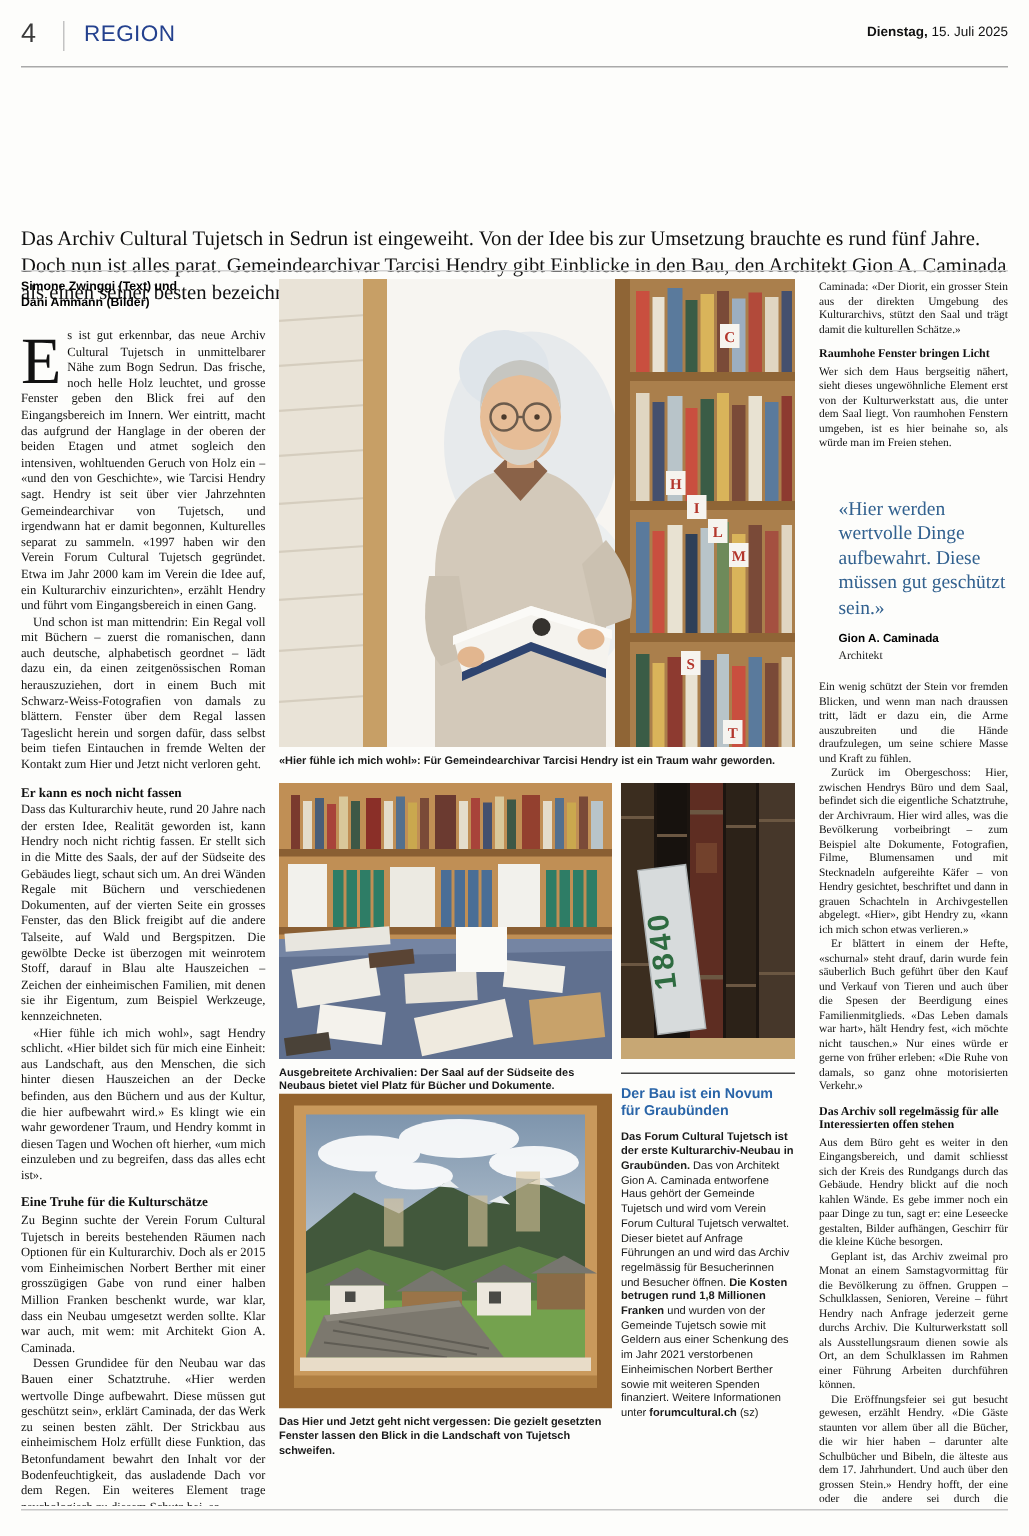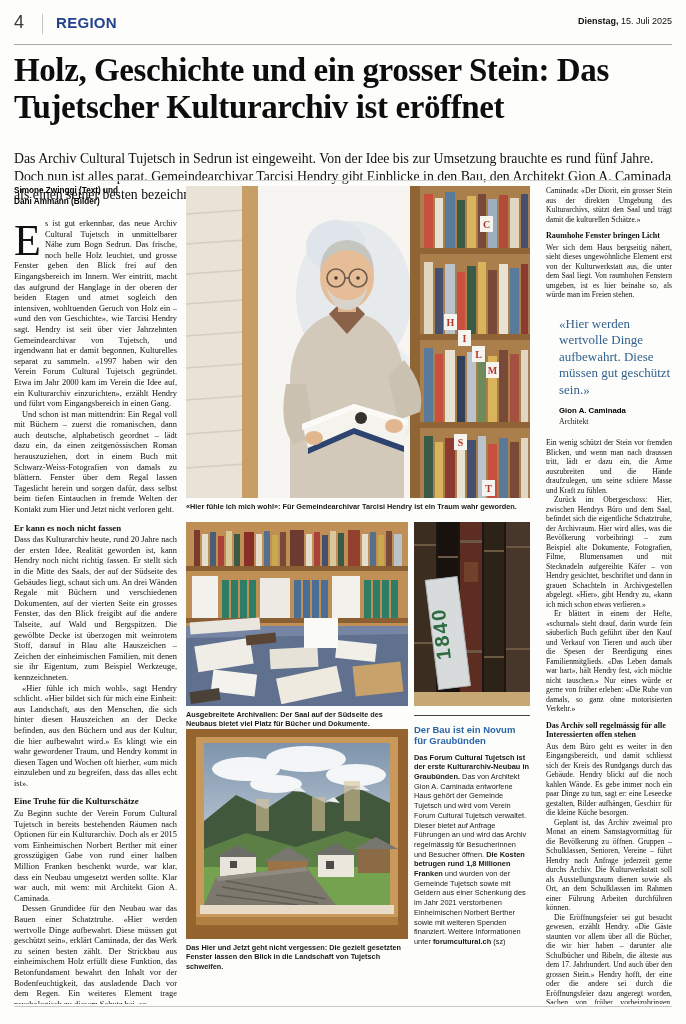--- a/index.html
+++ b/index.html
@@ -3,21 +3,21 @@
 <meta charset="utf-8">
 <style>
   html,body{margin:0;padding:0;background:#e8e8e8;}
   .page{position:relative;width:686px;height:1024px;background:#fdfdfb;margin:0 auto;
         overflow:hidden;font-family:"Liberation Serif",serif;color:#111;}
   
   .masthead{position:absolute;top:12px;left:14px;right:14px;height:28px;
             font-family:"Liberation Sans",sans-serif;}
   .pagenum{position:absolute;left:0;top:0;font-size:18px;color:#3a3a3a;}
   .mast-div{position:absolute;left:28px;top:2px;width:1px;height:20px;background:#c3c3c3;}
-  .section-title{position:absolute;left:42px;top:2px;font-size:15px;font-weight:700;
+  .section-title{position:absolute;left:42px;top:2px;font-size:15px;font-weight:400;
                  color:#24418e;letter-spacing:.3px;}
   .dateline{position:absolute;right:0;top:4px;font-size:9px;color:#111;}
   .dateline b{font-weight:700;}
   .rule-head{position:absolute;top:44px;left:14px;right:14px;border-top:1px solid #a9a9a9;}
   
   .headline{position:absolute;top:52px;left:14px;width:660px;margin:0;
             font-size:33px;line-height:37px;font-weight:700;letter-spacing:-.4px;color:#0d0d0d;}
   .lede{position:absolute;top:150px;left:14px;width:658px;margin:0;
         font-size:13.8px;line-height:18px;color:#111;}
   .rule-lede{position:absolute;top:180px;left:14px;right:14px;border-top:1px solid #d2d2d2;}
@@ -32,21 +32,21 @@
   .body-p{margin:0;text-align:justify;hyphens:auto;}
   .col-left .body-p{font-size:8.4px;line-height:10.6px;}
   .col-right .body-p{font-size:7.6px;line-height:9.5px;}
   .indent{text-indent:8px;}
   .subhead{margin:7px 0 2px 0;font-weight:700;}
   .col-left .subhead{font-size:8.8px;line-height:10.6px;}
   .col-right .subhead{font-size:8px;line-height:9.6px;}
   .dropcap{float:left;font-size:44px;line-height:40px;font-weight:400;
            padding:2px 4px 0 0;color:#111;}
   
-  .pullquote{margin:16px 0 12px 0;padding-left:13px;}
+  .pullquote{margin:31px 0 12px 0;padding-left:13px;}
   .pq-text{font-size:13px;line-height:16.5px;color:#32618f;margin:0 0 8px 0;}
   .pq-name{font-family:"Liberation Sans",sans-serif;font-size:7.8px;font-weight:700;color:#000;}
   .pq-role{font-family:Liberation Serif, serif;font-size:7.8px;color:#222;margin-top:2px;}
   
   figure{margin:0;}
   .caption{font-family:"Liberation Sans",sans-serif;font-size:7.3px;line-height:9.6px;
            font-weight:700;color:#1a1a1a;margin-top:4px;}
   .mid-row{display:flex;gap:6px;margin-top:10px;}
   .sub-left{width:222px;}
   .sub-right{width:116px;}
@@ -65,21 +65,20 @@
 <div class="page">
 
   <div class="masthead">
     <span class="pagenum">4</span>
     <span class="mast-div"></span>
     <span class="section-title">REGION</span>
     <span class="dateline"><b>Dienstag,</b><span> 15. Juli 2025</span></span>
   </div>
   <div class="rule-head"></div>
 
-  <h1 class="headline">Holz, Geschichte und ein grosser Stein: Das Tujetscher Kulturarchiv ist eröffnet</h1>
   <p class="lede">Das Archiv Cultural Tujetsch in Sedrun ist eingeweiht. Von der Idee bis zur Umsetzung brauchte es rund fünf Jahre. Doch nun ist alles parat. Gemeindearchivar Tarcisi Hendry gibt Einblicke in den Bau, den Architekt Gion A. Caminada als einen seiner besten bezeichnet.</p>
   <div class="rule-lede"></div>
 
   <div class="col col-left">
     <div class="byline">
       <div>Simone Zwinggi (Text) und</div>
       <div>Dani Ammann (Bilder)</div>
     </div>
     <p class="body-p"><span class="dropcap">E</span><span>s ist gut erkennbar, das neue Archiv Cultural Tujetsch in unmittelbarer Nähe zum Bogn Sedrun. Das frische, noch helle Holz leuchtet, und grosse Fenster geben den Blick frei auf den Eingangsbereich im Innern. Wer eintritt, macht das aufgrund der Hanglage in der oberen der beiden Etagen und atmet sogleich den intensiven, wohltuenden Geruch von Holz ein – «und den von Geschichte», wie Tarcisi Hendry sagt. Hendry ist seit über vier Jahrzehnten Gemeindearchivar von Tujetsch, und irgendwann hat er damit begonnen, Kulturelles separat zu sammeln. «1997 haben wir den Verein Forum Cultural Tujetsch gegründet. Etwa im Jahr 2000 kam im Verein die Idee auf, ein Kulturarchiv einzurichten», erzählt Hendry und führt vom Eingangsbereich in einen Gang.</span></p>
     <p class="body-p indent">Und schon ist man mittendrin: Ein Regal voll mit Büchern – zuerst die romanischen, dann auch deutsche, alphabetisch geordnet – lädt dazu ein, da einen zeitgenössischen Roman herauszuziehen, dort in einem Buch mit Schwarz-Weiss-Fotografien von damals zu blättern. Fenster über dem Regal lassen Tageslicht herein und sorgen dafür, dass selbst beim tiefen Eintauchen in fremde Welten der Kontakt zum Hier und Jetzt nicht verloren geht.</p>

